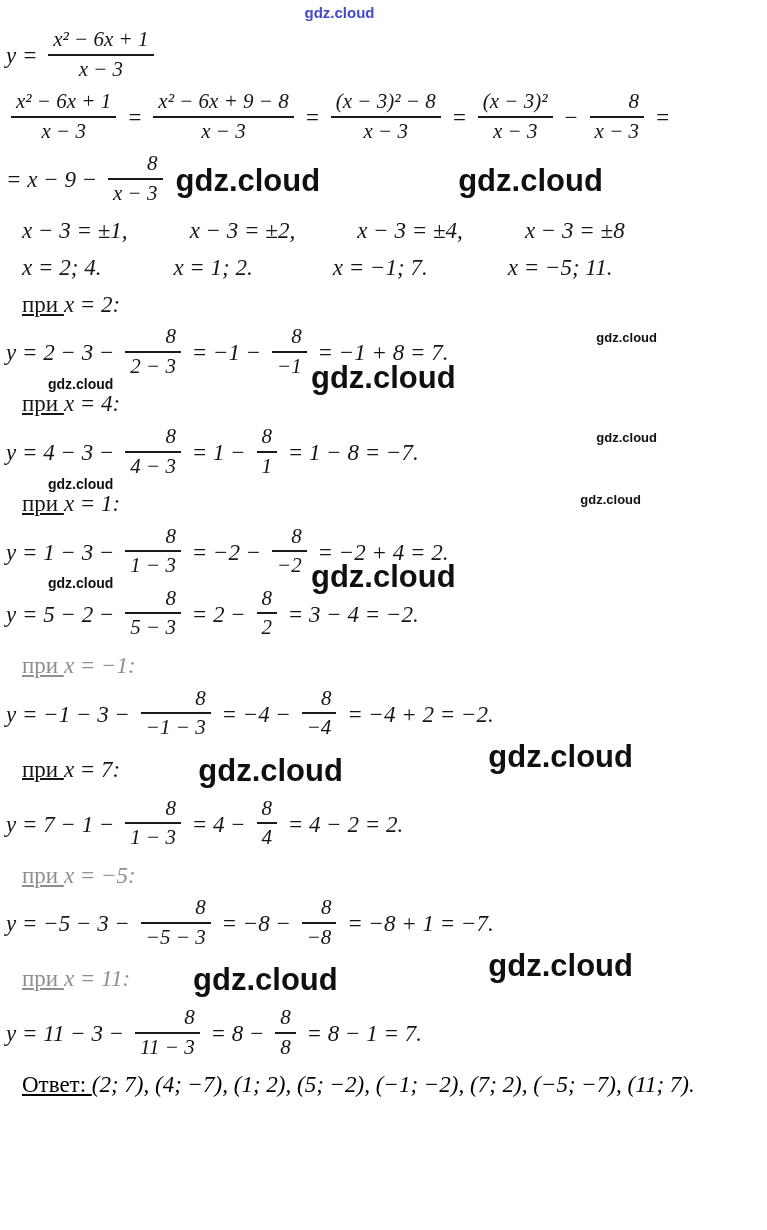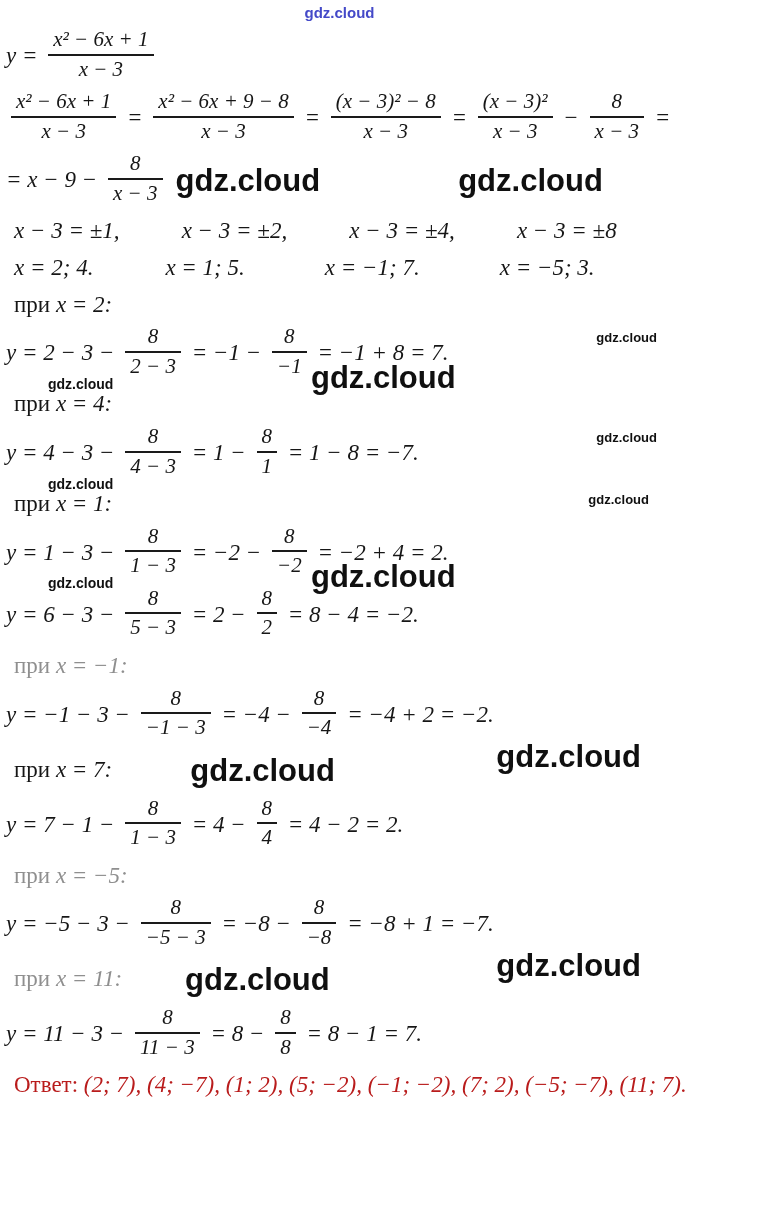--- a/index.html
+++ b/index.html
@@ -9,33 +9,33 @@
     padding:2px 6px 0 6px;
     font-family:"Liberation Serif", serif;
     color:#161616;
   }
   .hdr{
     text-align:center;margin:2px 0 0 0;
     font-family:"Liberation Sans", sans-serif;
     font-size:15px;font-weight:600;color:#4449c8;
     filter:blur(.3px);
   }
-  .line{position:relative;margin:8px 8px;font-size:23px;white-space:nowrap;line-height:1.25;}
+  .line{position:relative;margin:8px 16px;font-size:23px;white-space:nowrap;line-height:1.25;}
   .line.eq{margin:9px 0;}
   .line.first{margin-top:10px;}
   .math{font-style:italic;}
-  .roman{font-style:normal;}
+  .roman{font-style:normal;text-decoration:underline;}
   .faded{color:#8f8f8f;}
-  .dim{color:#b91c1c;text-align:center;}
+  .dim{color:#000000;text-align:center;}
   .gap{display:inline-block;height:1px;}
   .frac{
     display:inline-block;vertical-align:middle;text-align:center;
     margin:0 5px;transform:translateY(-3px);font-size:21px;
   }
-  .frac .num{display:block;padding:0 5px 2px 5px;border-bottom:2px solid #1a1a1a;line-height:1.12;}
+  .frac .num{display:block;padding:0 5px 2px 5px;border-bottom:2px solid #1a1a1a;line-height:1.12;text-align:right;}
   .frac .den{display:block;padding:2px 5px 0 5px;line-height:1.12;}
   .wm{
     font-family:"Liberation Sans", sans-serif;font-style:normal;
     font-weight:700;color:#101010;
   }
   .wm-xl{font-size:31px;margin-left:8px;vertical-align:middle;}
   .decor{position:absolute;}
   .sm-left{left:42px;bottom:-12px;font-size:14px;}
   .sm-right{right:16px;top:2px;font-size:13px;font-weight:600;}
   .xl-mid{left:305px;bottom:-16px;font-size:31px;}
@@ -44,28 +44,28 @@
 </head>
 <body>
 
 <div class="page">
   <div class="hdr">gdz.cloud</div>
   <div>
       <div class="line eq first"><span class="math">y = </span><span class="frac"><span class="num math">x² − 6x + 1</span><span class="den math">x − 3</span></span></div>
       <div class="line eq"><span class="frac"><span class="num math">x² − 6x + 1</span><span class="den math">x − 3</span></span><span class="math"> = </span><span class="frac"><span class="num math">x² − 6x + 9 − 8</span><span class="den math">x − 3</span></span><span class="math"> = </span><span class="frac"><span class="num math">(x − 3)² − 8</span><span class="den math">x − 3</span></span><span class="math"> = </span><span class="frac"><span class="num math">(x − 3)²</span><span class="den math">x − 3</span></span><span class="math"> − </span><span class="frac"><span class="num math">8</span><span class="den math">x − 3</span></span><span class="math"> =</span></div>
       <div class="line eq"><span class="math">= x − 9 − </span><span class="frac"><span class="num math">8</span><span class="den math">x − 3</span></span><span class="wm wm-xl">gdz.cloud</span><span class="gap" style="width: 130px;"></span><span class="wm wm-xl">gdz.cloud</span></div>
       <div class="line "><span class="math">x − 3 = ±1,</span><span class="gap" style="width: 62px;"></span><span class="math">x − 3 = ±2,</span><span class="gap" style="width: 62px;"></span><span class="math">x − 3 = ±4,</span><span class="gap" style="width: 62px;"></span><span class="math">x − 3 = ±8</span></div>
-      <div class="line "><span class="math">x = 2;  4.</span><span class="gap" style="width: 72px;"></span><span class="math">x = 1;  5.</span><span class="gap" style="width: 80px;"></span><span class="math">x = −1;  7.</span><span class="gap" style="width: 80px;"></span><span class="math">x = −5;  3.</span></div>
+      <div class="line "><span class="math">x = 2;  4.</span><span class="gap" style="width: 72px;"></span><span class="math">x = 1;  2.</span><span class="gap" style="width: 80px;"></span><span class="math">x = −1;  7.</span><span class="gap" style="width: 80px;"></span><span class="math">x = −5;  11.</span></div>
       <div class="line "><span class="roman">при </span><span class="math">x = 2:</span></div>
       <div class="line eq"><span class="math">y = 2 − 3 − </span><span class="frac"><span class="num math">8</span><span class="den math">2 − 3</span></span><span class="math"> = −1 − </span><span class="frac"><span class="num math">8</span><span class="den math">−1</span></span><span class="math"> = −1 + 8 = 7.</span><span class="wm decor sm-left">gdz.cloud</span><span class="wm decor xl-mid">gdz.cloud</span><span class="wm decor sm-right">gdz.cloud</span></div>
       <div class="line "><span class="roman">при </span><span class="math">x = 4:</span></div>
       <div class="line eq"><span class="math">y = 4 − 3 − </span><span class="frac"><span class="num math">8</span><span class="den math">4 − 3</span></span><span class="math"> = 1 − </span><span class="frac"><span class="num math">8</span><span class="den math">1</span></span><span class="math"> = 1 − 8 = −7.</span><span class="wm decor sm-left">gdz.cloud</span><span class="wm decor sm-right">gdz.cloud</span></div>
       <div class="line "><span class="roman">при </span><span class="math">x = 1:</span><span class="wm decor sm-right">gdz.cloud</span></div>
       <div class="line eq"><span class="math">y = 1 − 3 − </span><span class="frac"><span class="num math">8</span><span class="den math">1 − 3</span></span><span class="math"> = −2 − </span><span class="frac"><span class="num math">8</span><span class="den math">−2</span></span><span class="math"> = −2 + 4 = 2.</span><span class="wm decor sm-left">gdz.cloud</span><span class="wm decor xl-mid">gdz.cloud</span></div>
-      <div class="line eq"><span class="math">y = 6 − 3 − </span><span class="frac"><span class="num math">8</span><span class="den math">5 − 3</span></span><span class="math"> = 2 − </span><span class="frac"><span class="num math">8</span><span class="den math">2</span></span><span class="math"> = 8 − 4 = −2.</span></div>
+      <div class="line eq"><span class="math">y = 5 − 2 − </span><span class="frac"><span class="num math">8</span><span class="den math">5 − 3</span></span><span class="math"> = 2 − </span><span class="frac"><span class="num math">8</span><span class="den math">2</span></span><span class="math"> = 3 − 4 = −2.</span></div>
       <div class="line faded"><span class="roman">при </span><span class="math">x = −1:</span></div>
       <div class="line eq"><span class="math">y = −1 − 3 − </span><span class="frac"><span class="num math">8</span><span class="den math">−1 − 3</span></span><span class="math"> = −4 − </span><span class="frac"><span class="num math">8</span><span class="den math">−4</span></span><span class="math"> = −4 + 2 = −2.</span></div>
       <div class="line "><span class="roman">при </span><span class="math">x = 7:</span><span class="gap" style="width: 70px;"></span><span class="wm wm-xl">gdz.cloud</span><span class="wm decor xl-right">gdz.cloud</span></div>
       <div class="line eq"><span class="math">y = 7 − 1 − </span><span class="frac"><span class="num math">8</span><span class="den math">1 − 3</span></span><span class="math"> = 4 − </span><span class="frac"><span class="num math">8</span><span class="den math">4</span></span><span class="math"> = 4 − 2 = 2.</span></div>
       <div class="line faded"><span class="roman">при </span><span class="math">x = −5:</span></div>
       <div class="line eq"><span class="math">y = −5 − 3 − </span><span class="frac"><span class="num math">8</span><span class="den math">−5 − 3</span></span><span class="math"> = −8 − </span><span class="frac"><span class="num math">8</span><span class="den math">−8</span></span><span class="math"> = −8 + 1 = −7.</span></div>
       <div class="line faded"><span class="roman">при </span><span class="math">x = 11:</span><span class="gap" style="width: 55px;"></span><span class="wm wm-xl">gdz.cloud</span><span class="wm decor xl-right">gdz.cloud</span></div>
       <div class="line eq"><span class="math">y = 11 − 3 − </span><span class="frac"><span class="num math">8</span><span class="den math">11 − 3</span></span><span class="math"> = 8 − </span><span class="frac"><span class="num math">8</span><span class="den math">8</span></span><span class="math"> = 8 − 1 = 7.</span></div>
       <div class="line dim"><span class="roman">Ответ: </span><span class="math">(2; 7), (4; −7), (1; 2), (5; −2), (−1; −2), (7; 2), (−5; −7), (11; 7).</span></div>
     </div>

